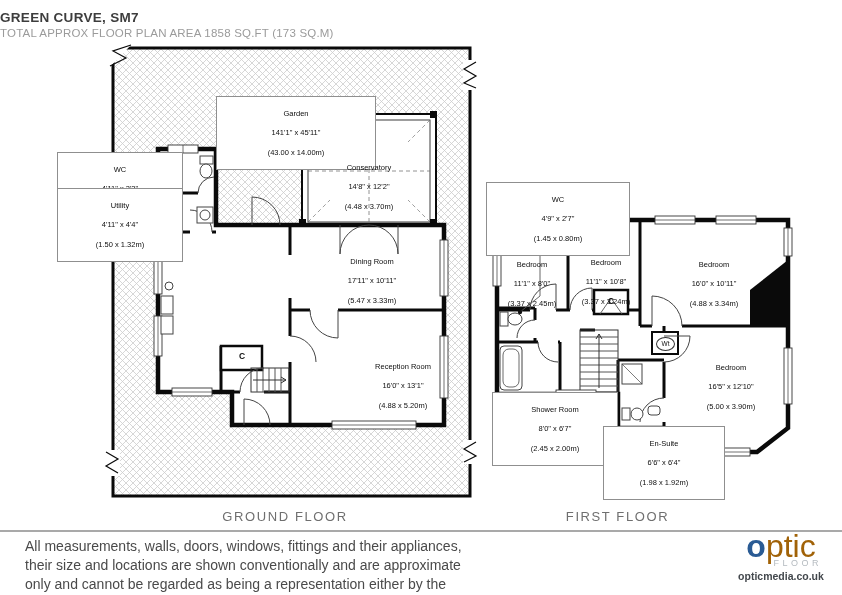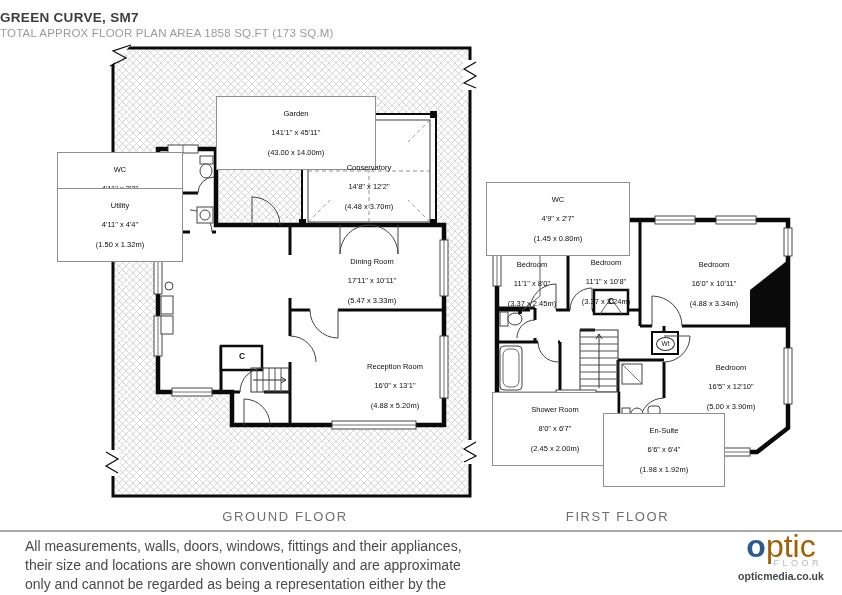--- a/index.html
+++ b/index.html
@@ -241,21 +241,21 @@
   <div class="rlabel" style="left:308px;top:153px;width:122px;">
     <span class="nm">Conservatory</span>
     <span class="dim">14'8" x 12'2"</span>
     <span class="dim">(4.48 x 3.70m)</span>
   </div>
   <div class="rlabel" style="left:297px;top:247px;width:150px;">
     <span class="nm">Dining Room</span>
     <span class="dim">17'11" x 10'11"</span>
     <span class="dim">(5.47 x 3.33m)</span>
   </div>
-  <div class="rlabel" style="left:322px;top:352px;width:146px;">
+  <div class="rlabel" style="left:330px;top:352px;width:146px;">
     <span class="nm">Reception Room</span>
     <span class="dim">16'0" x 13'1"</span>
     <span class="dim">(4.88 x 5.20m)</span>
   </div>
   <div class="tiny" style="left:235px;top:351px;width:14px;">C</div>
 
   <div class="rlabel boxed" style="left:486px;top:182px;width:106px;">
     <span class="nm">WC</span>
     <span class="dim">4'9" x 2'7"</span>
     <span class="dim">(1.45 x 0.80m)</span>
@@ -278,21 +278,21 @@
   <div class="rlabel" style="left:672px;top:353px;width:118px;">
     <span class="nm">Bedroom</span>
     <span class="dim">16'5" x 12'10"</span>
     <span class="dim">(5.00 x 3.90m)</span>
   </div>
   <div class="rlabel boxed" style="left:492px;top:392px;width:88px;">
     <span class="nm">Shower Room</span>
     <span class="dim">8'0" x 6'7"</span>
     <span class="dim">(2.45 x 2.00m)</span>
   </div>
-  <div class="rlabel boxed" style="left:603px;top:413px;width:84px;text-align:center;">
+  <div class="rlabel boxed" style="left:603px;top:426px;width:84px;text-align:center;">
     <span class="nm">En-Suite</span>
     <span class="dim">6'6" x 6'4"</span>
     <span class="dim">(1.98 x 1.92m)</span>
   </div>
   <div class="tiny" style="left:604px;top:296px;width:14px;">C</div>
   <div class="tiny circ" style="left:656px;top:337px;">Wt</div>
 
   <div class="caption" style="left:150px;top:509px;width:270px;text-align:center;">GROUND FLOOR</div>
   <div class="caption" style="left:500px;top:509px;width:235px;text-align:center;">FIRST FLOOR</div>
 

